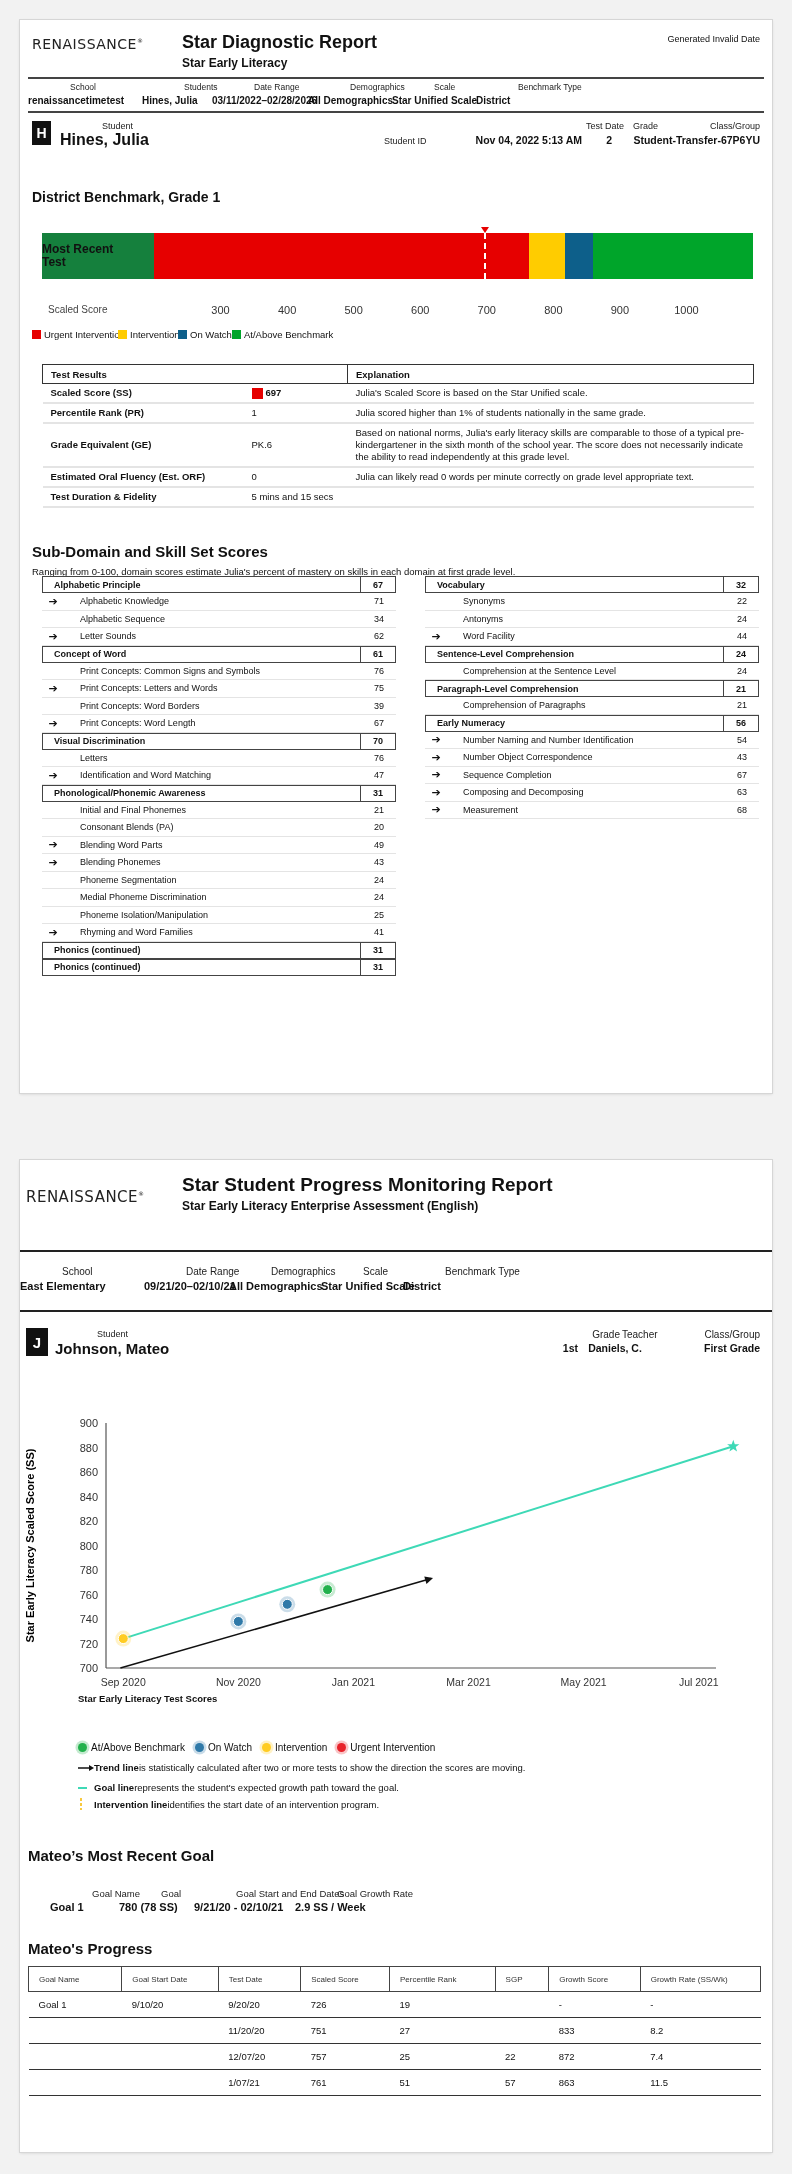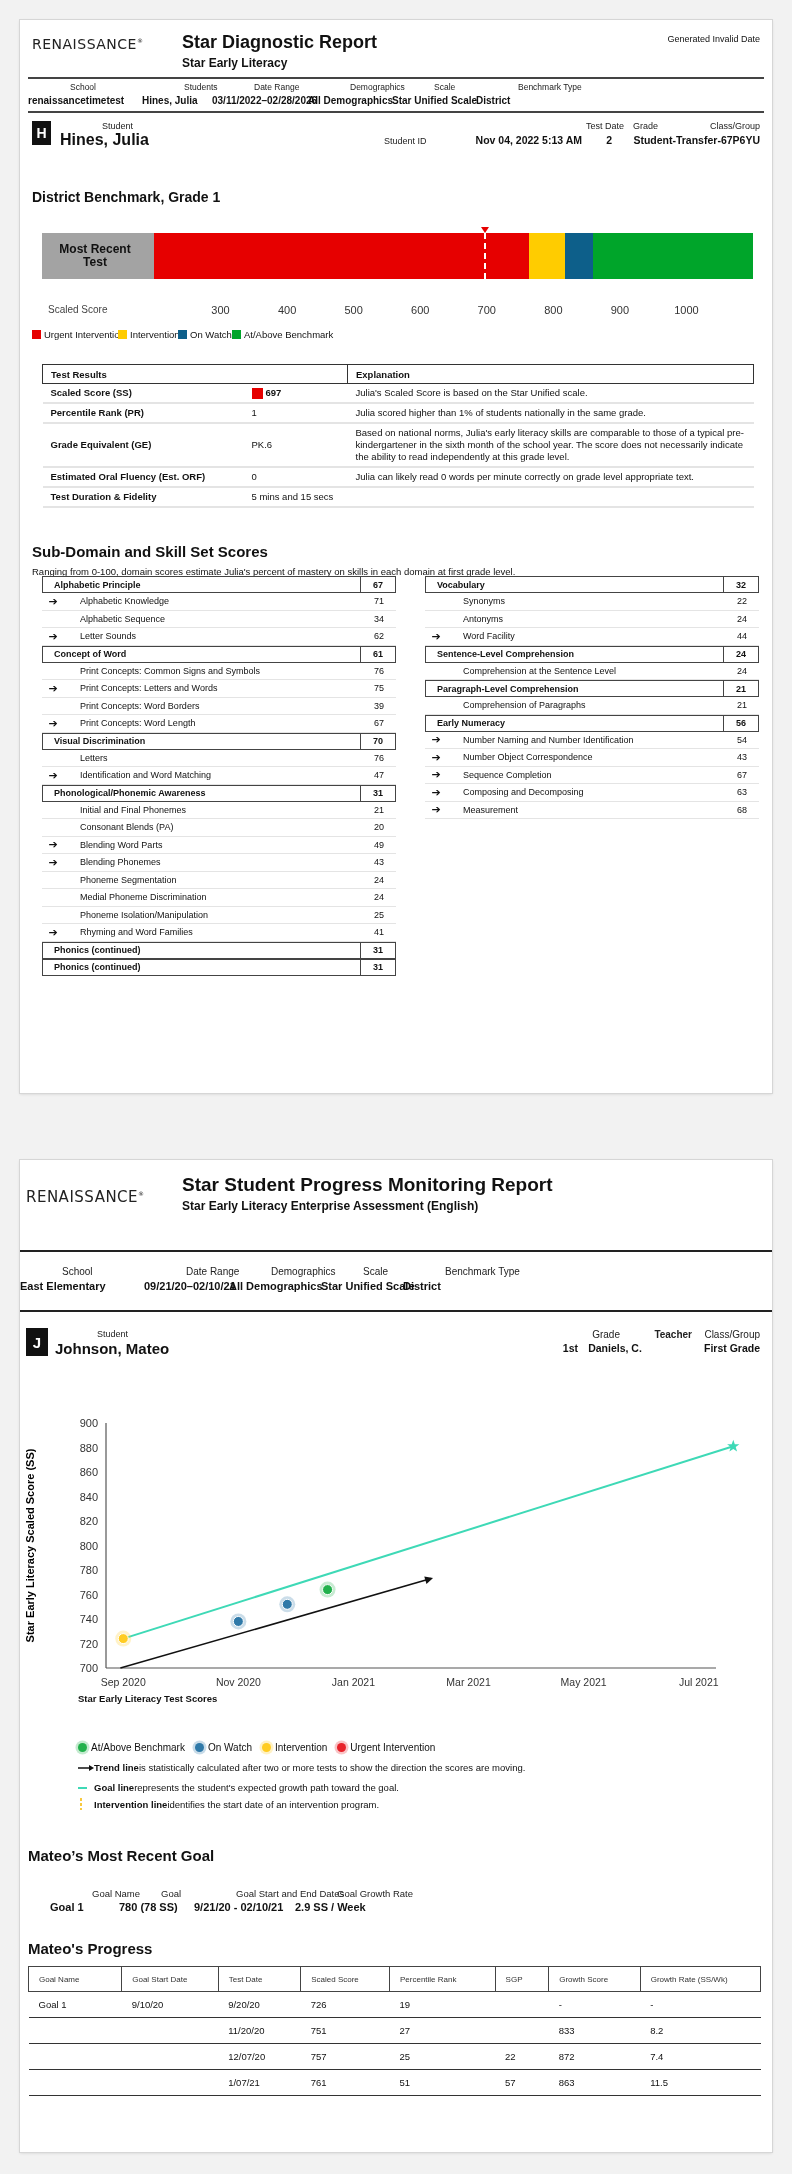--- a/index.html
+++ b/index.html
@@ -8,21 +8,21 @@
   #p1{left:20px;top:20px;width:752px;height:1073px;}
   #p2{left:20px;top:1160px;width:752px;height:992px;}
   .abs{position:absolute;}
   .logo{font-family:"DejaVu Sans",sans-serif;letter-spacing:0.5px;color:#222;}
   .logo sup{font-size:6px;}
   .lbl{font-size:9px;color:#222;margin-left:42px;}
   .val{font-size:10.5px;font-weight:bold;color:#111;white-space:nowrap;}
   .rule{position:absolute;background:#444;}
   .avatar{position:absolute;background:#111;color:#fff;font-weight:bold;display:flex;align-items:center;justify-content:center;}
   
-  .bench-label{position:absolute;left:22px;top:213px;width:112px;height:46px;background:#a3a3a3;font-weight:bold;font-size:12px;text-align:center;padding-right:6px;box-sizing:border-box;display:flex;flex-direction:column;justify-content:center;line-height:13px;}
+  .bench-label{position:absolute;left:22px;top:213px;width:112px;height:46px;background:#15803d;font-weight:bold;font-size:12px;text-align:left;padding-right:6px;box-sizing:border-box;display:flex;flex-direction:column;justify-content:center;line-height:13px;}
   .seg{position:absolute;top:213px;height:46px;}
   .tick{position:absolute;top:284px;font-size:11px;color:#333;transform:translateX(-50%);}
   .legend1{position:absolute;top:309px;font-size:9.5px;display:flex;align-items:center;gap:3px;white-space:nowrap;}
   .legend1 .sw{width:9px;height:9px;display:inline-block;}
   table{border-collapse:collapse;}
   .tr-table{position:absolute;left:22px;top:344px;width:712px;font-size:9.5px;}
   .tr-table th{font-size:9.5px;text-align:left;border:1px solid #333;padding:3px 8px;font-weight:bold;height:12px;}
   .tr-table td{padding:3px 8px;border-bottom:2px solid #e4e4e4;vertical-align:middle;line-height:12px;}
   .tr-table td.k{font-weight:bold;width:185px;}
   .tr-table td.v{width:88px;}
@@ -357,21 +357,21 @@
       <div class="abs lbl" style="left:383px;top:106px;font-size:10px;">Benchmark Type</div>
       <div class="abs val" style="left:383px;top:120px;font-size:11px;">District</div>
     </div>
   <div class="rule" style="left:0;top:150px;width:752px;height:2px;background:#222;"></div>
 
   <div class="avatar" style="left:6px;top:168px;width:22px;height:28px;font-size:15px;">J</div>
   <div class="abs lbl" style="left:35px;top:169px;">Student</div>
   <div class="abs" style="left:35px;top:180px;font-size:15px;font-weight:bold;">Johnson, Mateo</div>
   <div class="abs lbl" style="left:520px;top:169px;width:38px;text-align:right;font-size:10px;">Grade</div>
   <div class="abs val" style="left:520px;top:182px;width:38px;text-align:right;">1st</div>
-  <div class="abs lbl" style="left:560px;top:169px;width:70px;text-align:right;font-size:10px;font-weight:bold;">Teacher</div>
+  <div class="abs lbl" style="left:560px;top:169px;width:70px;text-align:left;font-size:10px;">Teacher</div>
   <div class="abs val" style="left:560px;top:182px;width:70px;text-align:center;">Daniels, C.</div>
   <div class="abs lbl" style="right:12px;top:169px;font-size:10px;">Class/Group</div>
   <div class="abs val" style="right:12px;top:182px;">First Grade</div>
 
   <svg id="pm-chart" class="abs" style="left:0;top:240px;" width="752" height="320">
       <text x="14" y="145.5" font-size="11" font-weight="bold" text-anchor="middle" transform="rotate(-90 14 145.5)" font-family="Liberation Sans, sans-serif">Star Early Literacy Scaled Score (SS)</text>
       <line x1="86" y1="23" x2="86" y2="268" stroke="#555" stroke-width="1.2"></line>
       <line x1="86" y1="268" x2="696" y2="268" stroke="#555" stroke-width="1.2"></line>
       <text x="78" y="272" font-size="11" fill="#333" text-anchor="end" font-family="Liberation Sans, sans-serif">700</text>
       <text x="78" y="247.5" font-size="11" fill="#333" text-anchor="end" font-family="Liberation Sans, sans-serif">720</text>

